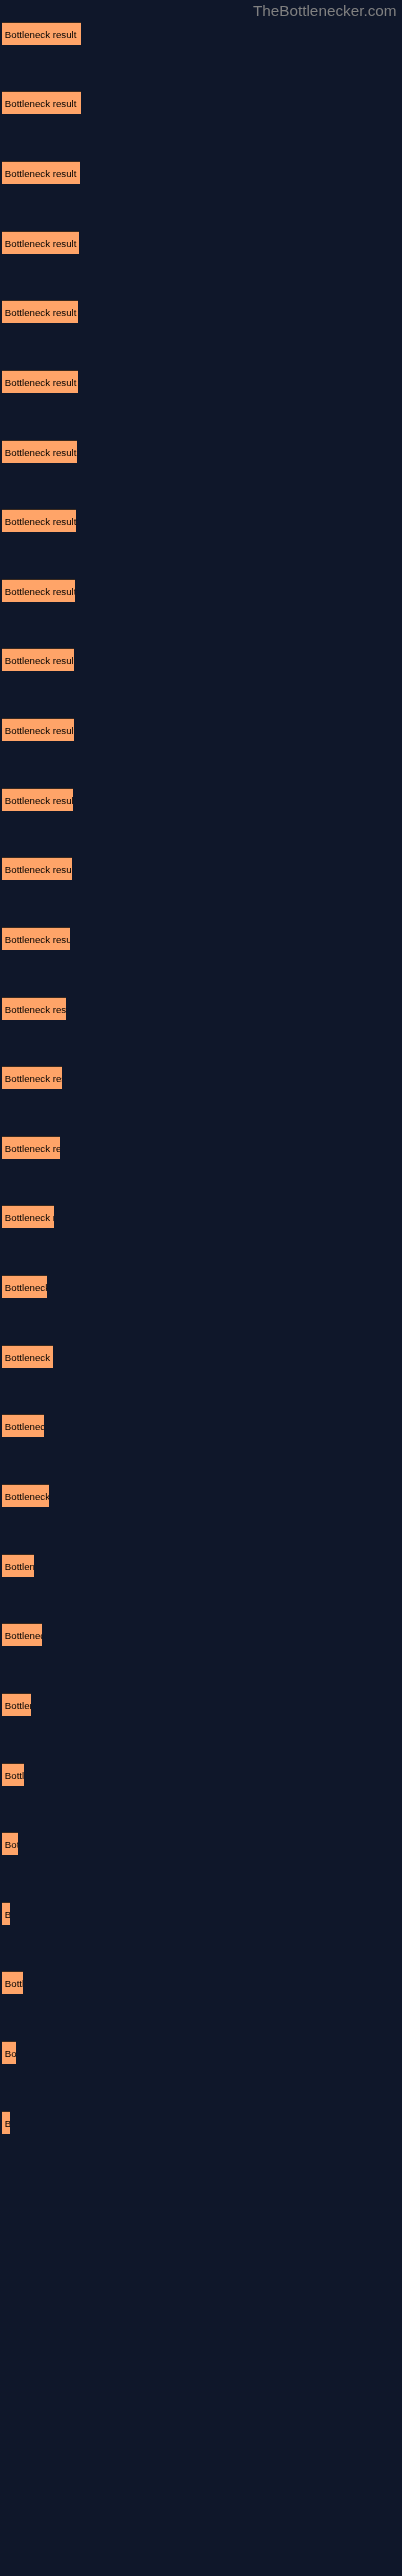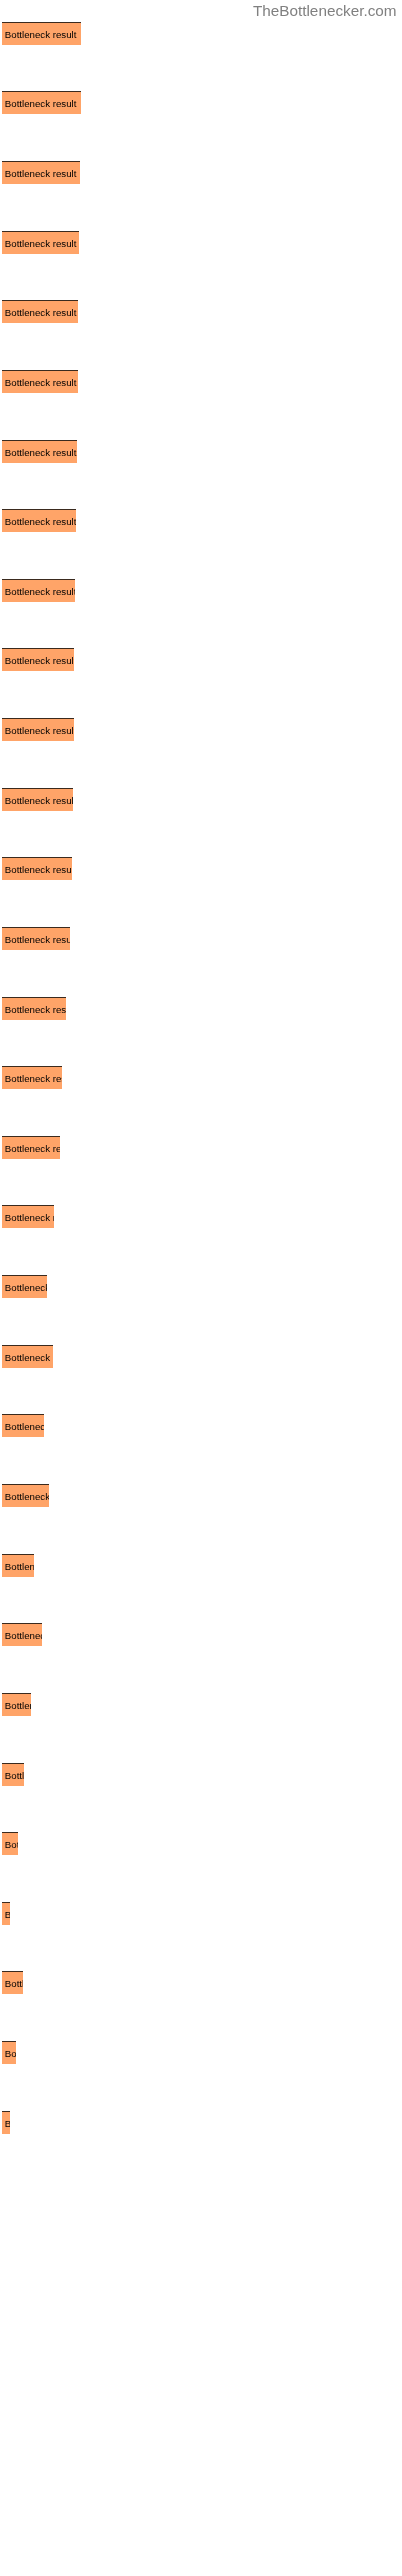--- a/index.html
+++ b/index.html
@@ -13,21 +13,21 @@
     position: relative;
     font-family: "Liberation Sans", sans-serif;
     overflow: hidden;
   }
   #chart {
     position: absolute;
     left: 0;
     top: 0;
     width: 403px;
     height: 2576px;
-    background: #ffffff;
+    background: #0f172a;
   }
   .site-title {
     position: absolute;
     right: 6.4px;
     top: 1.6px;
     color: #808080;
     font-size: 15.3px;
     font-family: "Liberation Sans", sans-serif;
     letter-spacing: 0px;
     white-space: nowrap;

